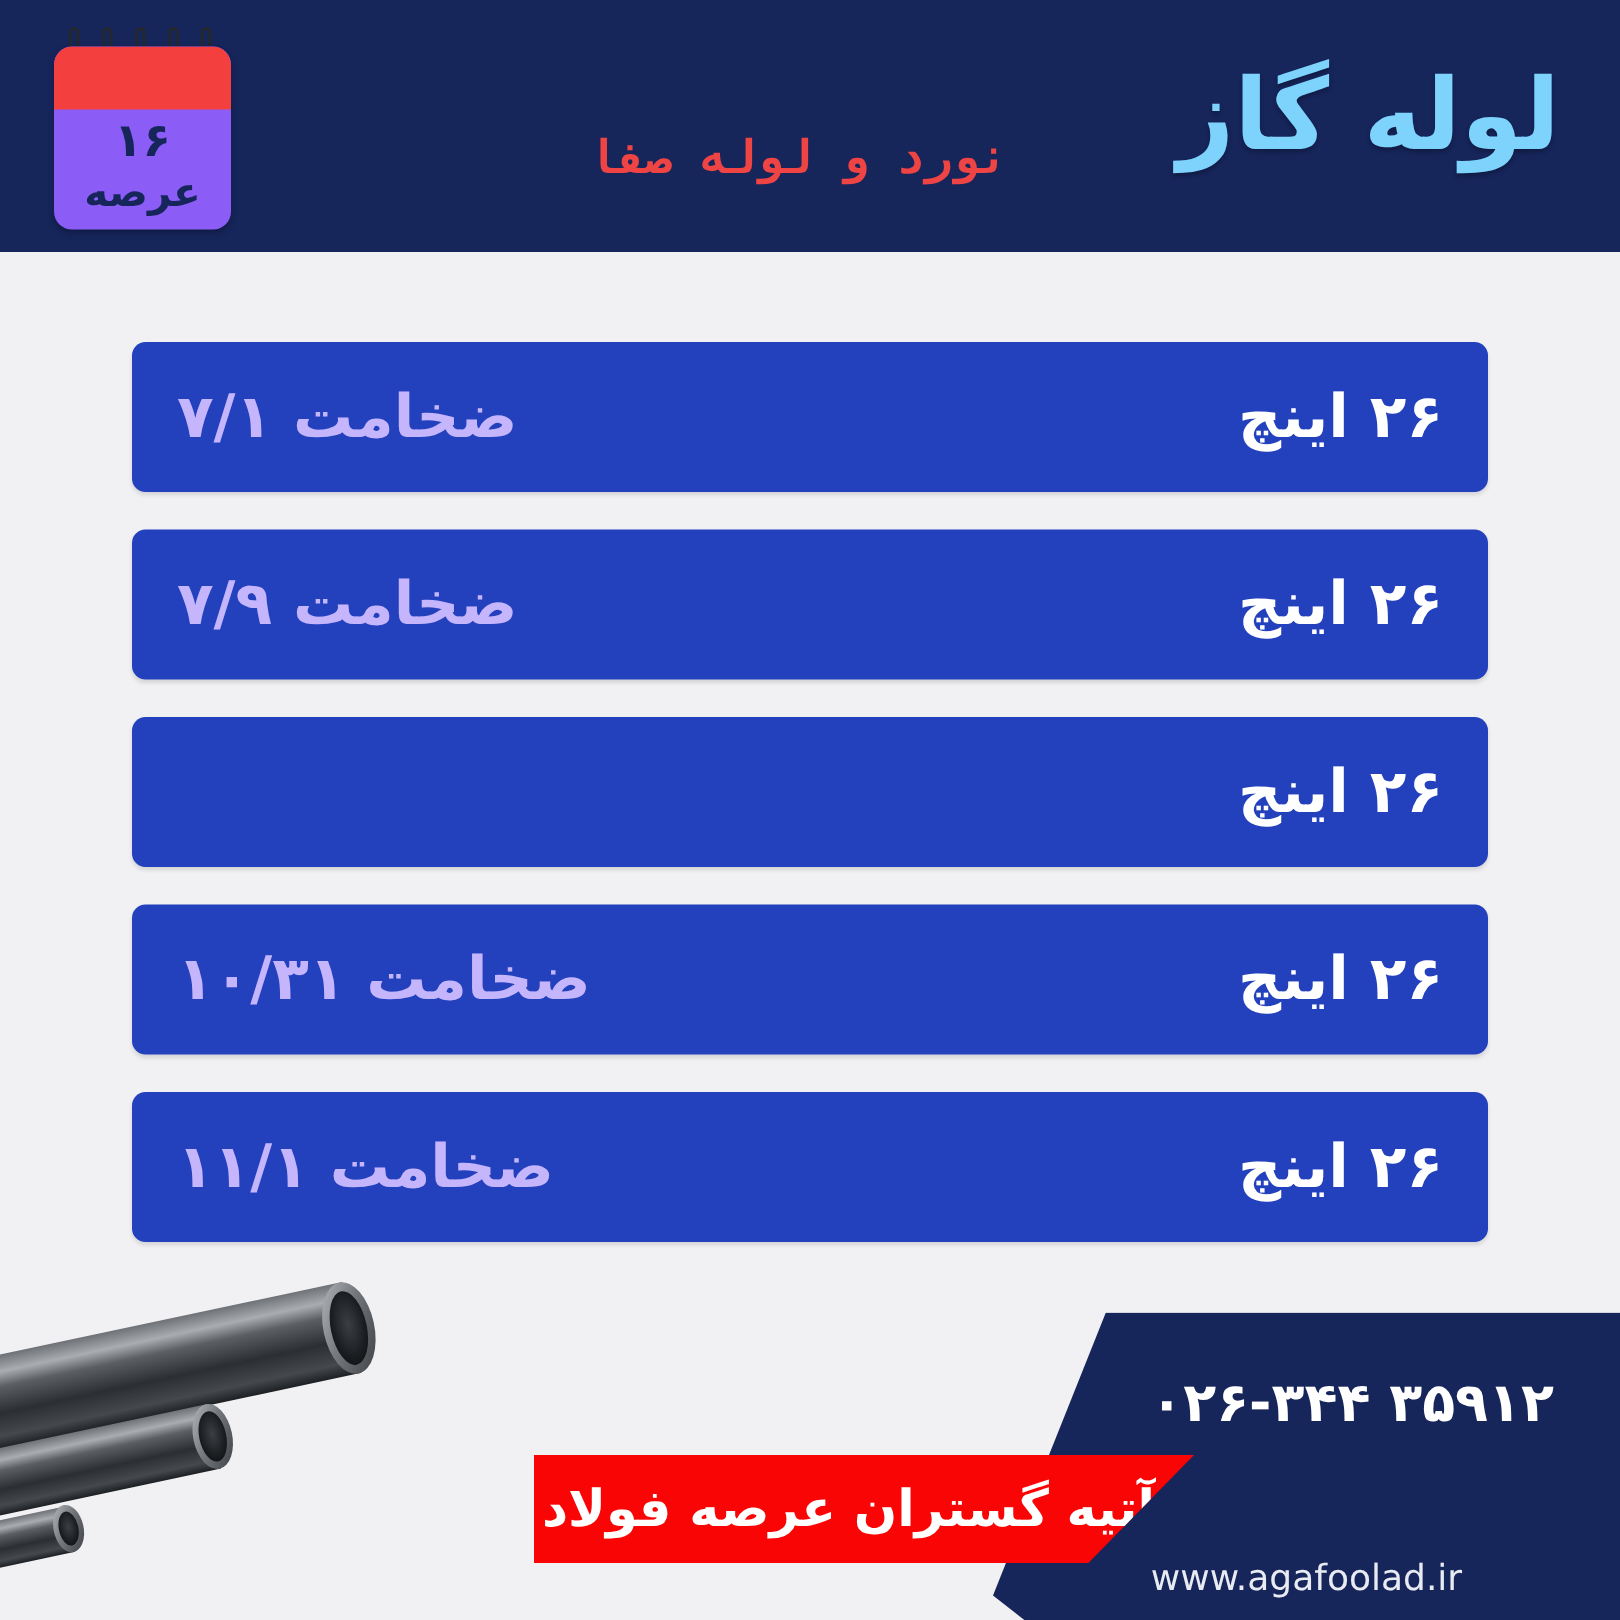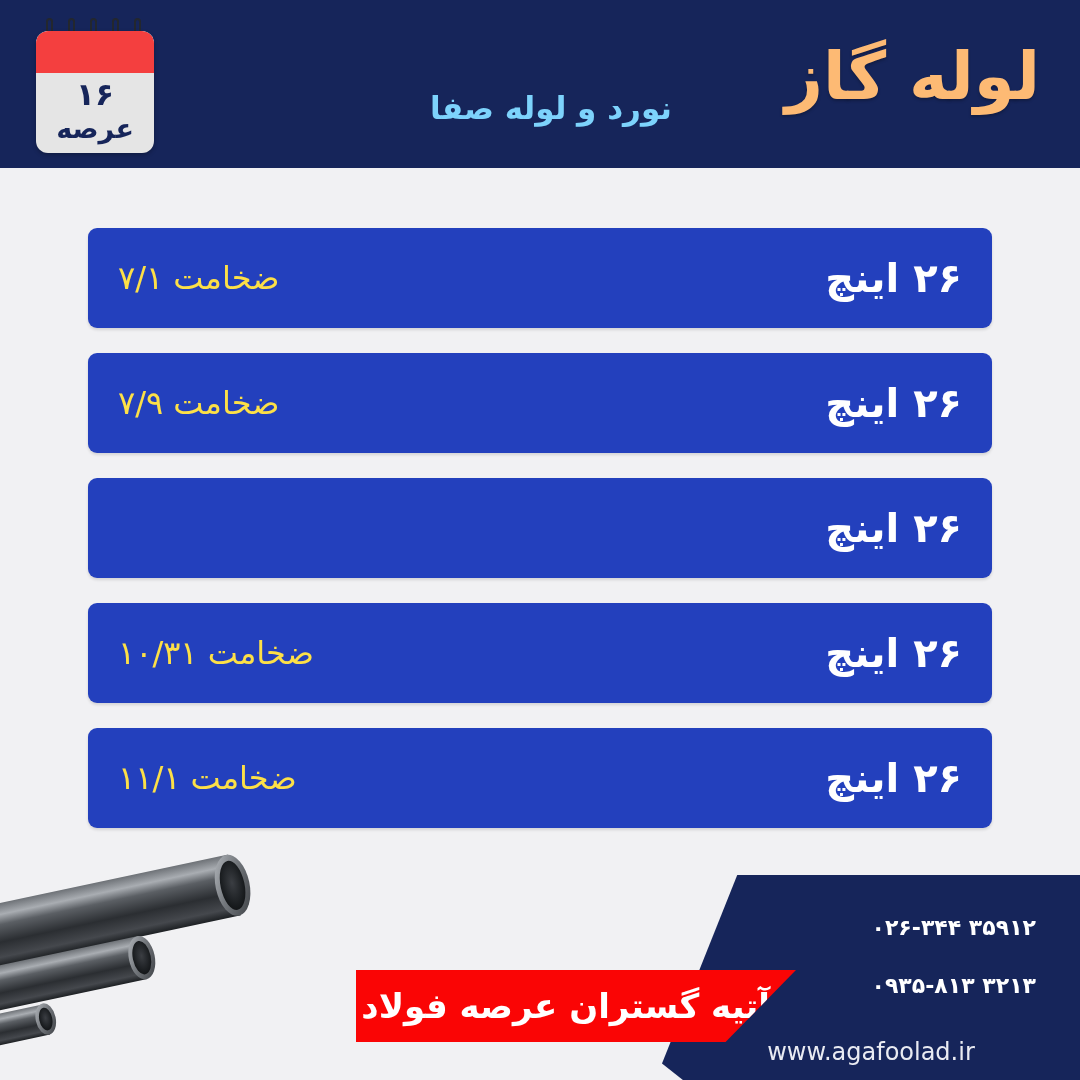--- a/index.html
+++ b/index.html
@@ -24,21 +24,21 @@
     width:118px; height:135px;
   }
   .cal-rings { position:absolute; top:0; left:8px; width:102px; height:22px; }
   .cal-ring {
     position:absolute; top:0; width:7px; height:22px;
     border:2.5px solid #23272e; border-radius:4px; background:transparent;
   }
   .cal-body {
     position:absolute; top:13px; left:0;
     width:118px; height:122px;
-    background:#e5e5e5; border-radius:12px;
+    background:#8b5cf6; border-radius:12px;
     box-shadow:0 2px 4px rgba(0,0,0,.25);
     overflow:hidden;
   }
   .cal-top {
     width:100%; height:42px;
     background:#f43f3f;
     border-radius:12px 12px 0 0;
   }
   .cal-day {
     text-align:center;
@@ -53,36 +53,37 @@
     text-align:center;
     color:#16255a;
     font-weight:bold;
     font-size:27px;
     line-height:32px;
   }
 
   .title {
     position:absolute;
     right:40px; top:22px;
-    color:#fdba74;
+    color:#7dd3fc;
     font-size:66px;
     font-weight:bold;
     line-height:110px;
     letter-spacing:-1px;
     white-space:nowrap;
     text-shadow:0 2px 3px rgba(0,0,0,.25);
   }
   .subtitle {
     position:absolute;
     right:408px; top:86px;
-    color:#7dd3fc;
+    color:#ef4444;
     font-size:31px;
     font-weight:bold;
     line-height:44px;
     white-space:nowrap;
+    font-family:Liberation Mono, monospace;
   }
 
   
   .rows {
     position:absolute;
     top:228px; right:88px;
     width:904px;
   }
   .row {
     position:relative;
@@ -98,23 +99,23 @@
     height:72px; line-height:100px;
     color:#ffffff;
     font-size:40px;
     font-weight:bold;
     white-space:nowrap;
   }
   .row-thick {
     position:absolute;
     left:30px; top:0;
     height:100px; line-height:100px;
-    color:#fde047;
-    font-size:32px;
-    font-weight:normal;
+    color:#c4b5fd;
+    font-size:40px;
+    font-weight:bold;
     white-space:nowrap;
     direction:rtl;
   }
 
   
   .pipes {
     position:absolute;
     left:-20px; bottom:0;
     width:350px; height:230px;
   }
@@ -124,21 +125,21 @@
     position:absolute;
     right:0; bottom:0;
     width:418px; height:205px;
     background:#16255a;
     clip-path:polygon(18% 0, 100% 0, 100% 100%, 5% 100%, 0 92%);
   }
   .phone {
     position:absolute;
     right:44px;
     color:#ffffff;
-    font-size:22px;
+    font-size:36px;
     font-weight:bold;
     letter-spacing:1px;
     white-space:nowrap;
     direction:ltr;
     text-align:right;
     width:330px;
   }
   .phone1 { top:40px; }
   .phone2 { top:98px; }
   .website {
@@ -257,19 +258,18 @@
 
   <g transform="rotate(-12 0 182)">
     <rect x="-40" y="168" width="108" height="31" fill="url(#pipeShade)"></rect>
     <ellipse cx="67" cy="183" rx="10" ry="16" fill="url(#capRim)"></ellipse>
     <ellipse cx="67" cy="183" rx="6.5" ry="11.5" fill="url(#capHole)"></ellipse>
   </g>
 </svg>
 
 <div class="footer-navy">
   <div class="phone phone1">۰۲۶-۳۴۴ ۳۵۹۱۲</div>
-  <div class="phone phone2">۰۹۳۵-۸۱۳ ۳۲۱۳</div>
   <div class="website">www.agafoolad.ir</div>
 </div>
 
 <div class="footer-red">
   <span class="footer-red-text">آتیه گستران عرصه فولاد</span>
 </div>
 
 </body></html>

